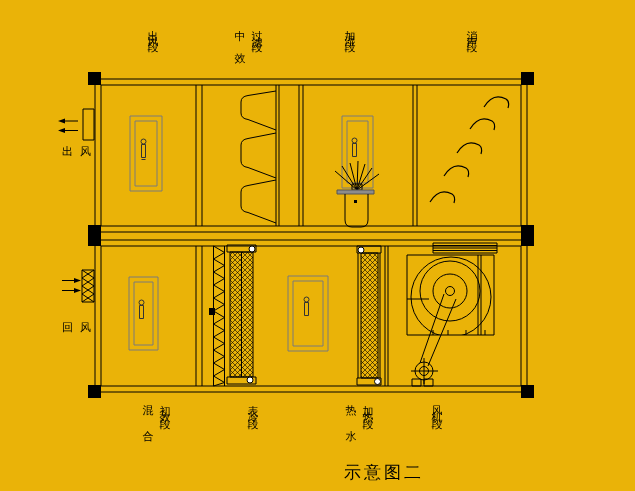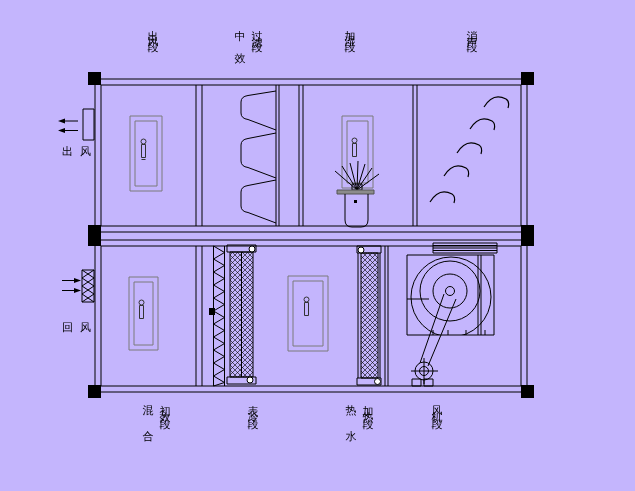--- a/index.html
+++ b/index.html
@@ -1,17 +1,17 @@
 <!DOCTYPE html>
 <html><head>
 <meta charset="utf-8">
 <style>
   html,body{margin:0;padding:0;background:#ffffff;}
   #stage{
-    position:relative;width:635px;height:491px;background:#c4b5fd;overflow:hidden;
+    position:relative;width:635px;height:491px;background:#eab308;overflow:hidden;
     font-family:"Liberation Sans", sans-serif;color:#000;
   }
   #lineart{position:absolute;left:0;top:0;}
   .vlabel{position:absolute;display:flex;gap:3px;}
   .vcol{
     writing-mode:vertical-lr;text-orientation:upright;
     font-size:11px;line-height:14px;letter-spacing:6px;white-space:pre;
   }
   .vlabel.bottom .vcol{letter-spacing:7px;}
   .hlabel{position:absolute;font-size:11px;letter-spacing:2px;white-space:pre;}
@@ -246,13 +246,14 @@
     <span class="vcol">热　水</span>
     <span class="vcol">加热段</span>
   </div>
   <div class="vlabel bottom" style="left:430px;top:396px;">
     <span class="vcol">风机段</span>
   </div>
 
   <div class="hlabel" style="left:62px;top:144px;">出 风</div>
   <div class="hlabel" style="left:62px;top:320px;">回 风</div>
 
+  <div class="title" style="left:344px;top:461px;">示意图二</div>
 </div>
 
 </body></html>

